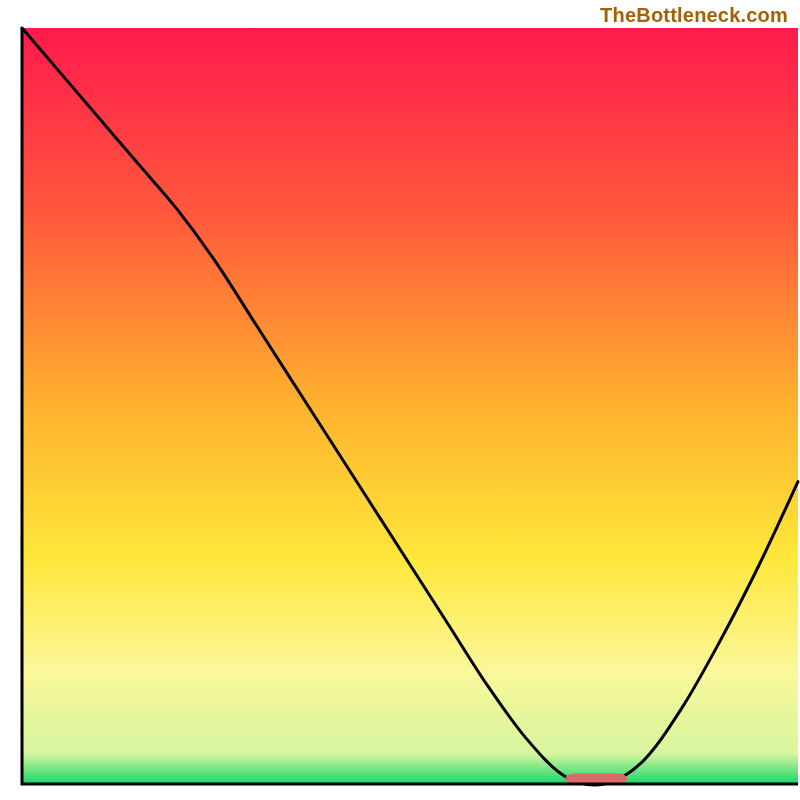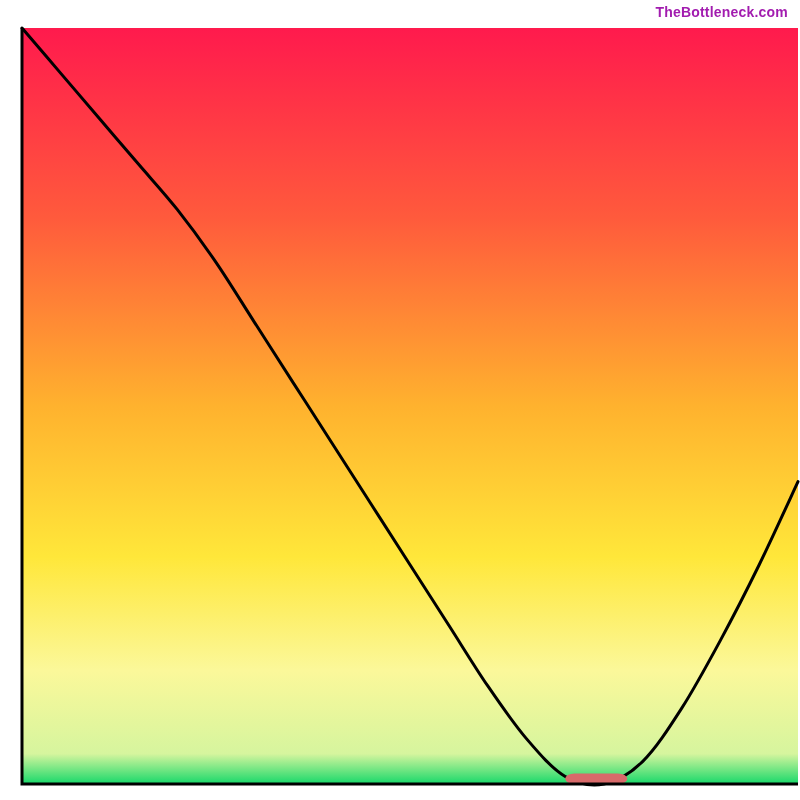--- a/index.html
+++ b/index.html
@@ -12,22 +12,22 @@
   }
   .container {
     position: relative;
     width: 800px;
     height: 800px;
   }
   .watermark {
     position: absolute;
     top: 4px;
     right: 12px;
-    color: #a21caf;
-    font-size: 14px;
+    color: #a16207;
+    font-size: 20px;
     font-weight: bold;
     letter-spacing: 0.2px;
   }
   svg {
     display: block;
   }
 </style>
 </head>
 <body>
 

